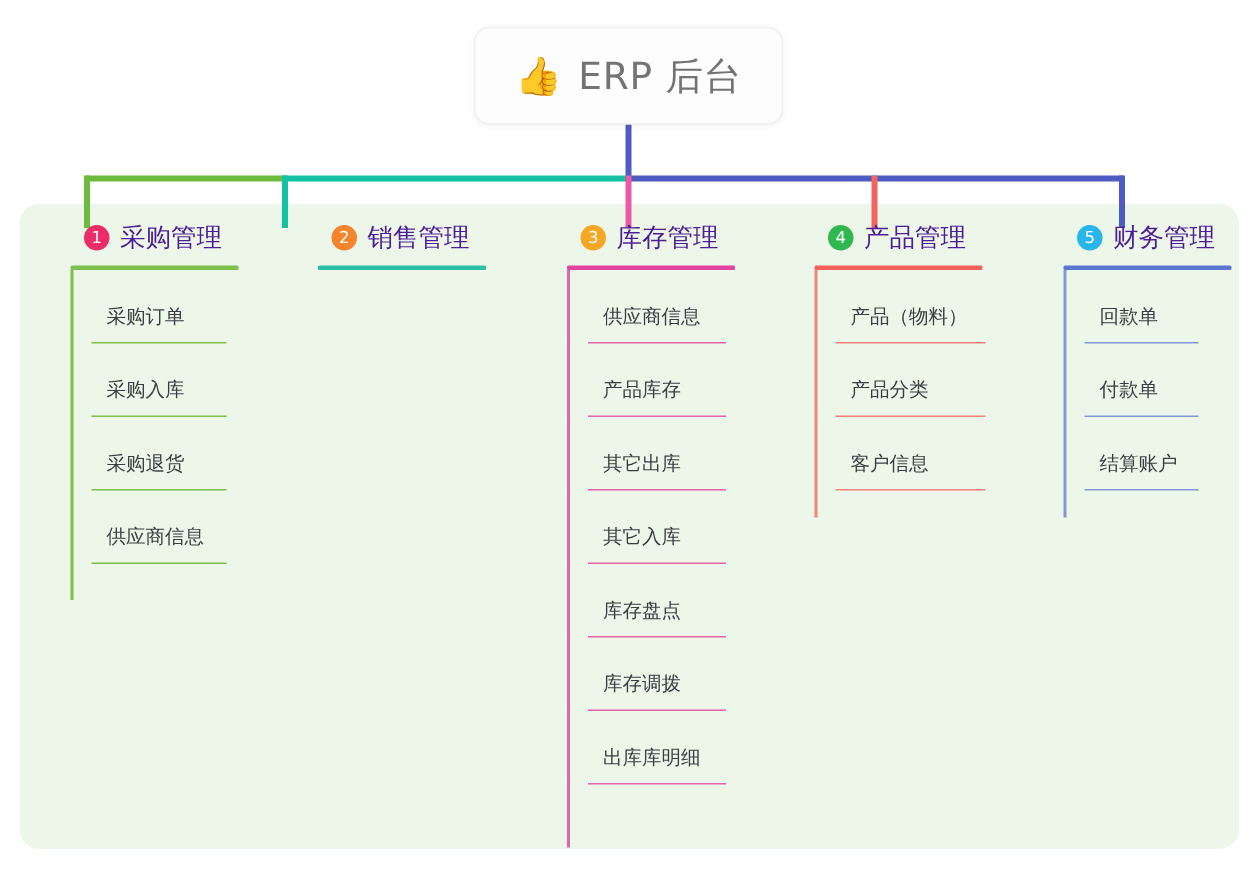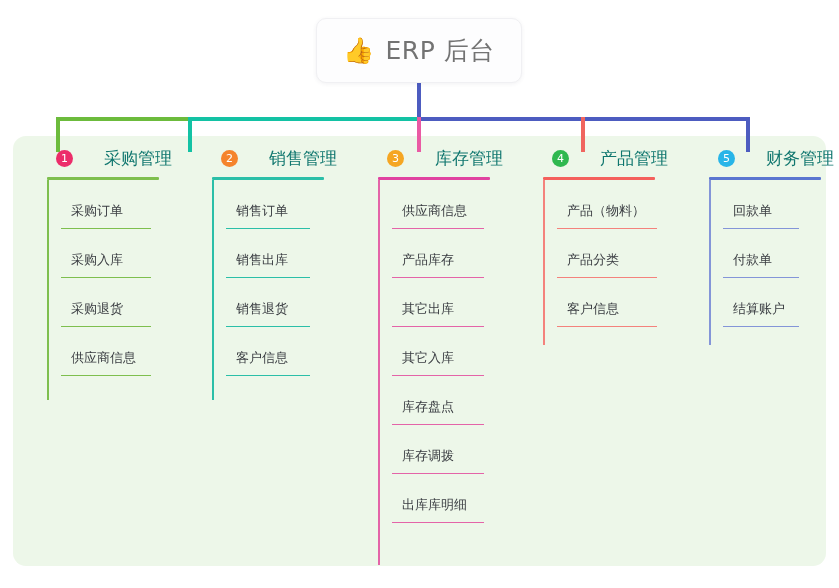--- a/index.html
+++ b/index.html
@@ -99,23 +99,22 @@
     border-radius: 50%;
     color: #ffffff;
     font-size: 11px;
     line-height: 17px;
     text-align: center;
     font-weight: normal;
     flex: none;
   }
   .col-title {
     font-size: 17px;
-    color: #0f766e;
+    color: #4c1d95;
     white-space: nowrap;
-    margin-left: 24px;
   }
   .col-rule {
     height: 3px;
     margin-top: 7px;
     border-radius: 1px;
   }
   .col-body {
     position: relative;
     margin-top: 0px;
     padding-left: 14px;
@@ -199,39 +198,20 @@
           <div class="leaf-rule" style="background: rgb(126, 191, 78); width: 90px;"></div>
         </div>
       </div>
     </div>
     <div class="column" style="left: 198px; width: 150px;">
       <div class="col-header">
         <span class="badge" style="background: rgb(245, 132, 44);">2</span>
         <span class="col-title">销售管理</span>
       </div>
       <div class="col-rule" style="background: rgb(43, 191, 168); width: 112px; margin-left: 14px;"></div>
-      <div class="col-body">
-        <div class="spine" style="background: rgb(43, 191, 168); height: 220px;"></div>
-        <div class="leaf">
-          <span class="leaf-label">销售订单</span>
-          <div class="leaf-rule" style="background: rgb(43, 191, 168); width: 84px;"></div>
-        </div>
-        <div class="leaf">
-          <span class="leaf-label">销售出库</span>
-          <div class="leaf-rule" style="background: rgb(43, 191, 168); width: 84px;"></div>
-        </div>
-        <div class="leaf">
-          <span class="leaf-label">销售退货</span>
-          <div class="leaf-rule" style="background: rgb(43, 191, 168); width: 84px;"></div>
-        </div>
-        <div class="leaf">
-          <span class="leaf-label">客户信息</span>
-          <div class="leaf-rule" style="background: rgb(43, 191, 168); width: 84px;"></div>
-        </div>
-      </div>
     </div>
     <div class="column" style="left: 364px; width: 160px;">
       <div class="col-header">
         <span class="badge" style="background: rgb(245, 166, 35);">3</span>
         <span class="col-title">库存管理</span>
       </div>
       <div class="col-rule" style="background: rgb(224, 67, 160); width: 112px; margin-left: 14px;"></div>
       <div class="col-body">
         <div class="spine" style="background: rgb(228, 100, 168); height: 385px;"></div>
         <div class="leaf">

